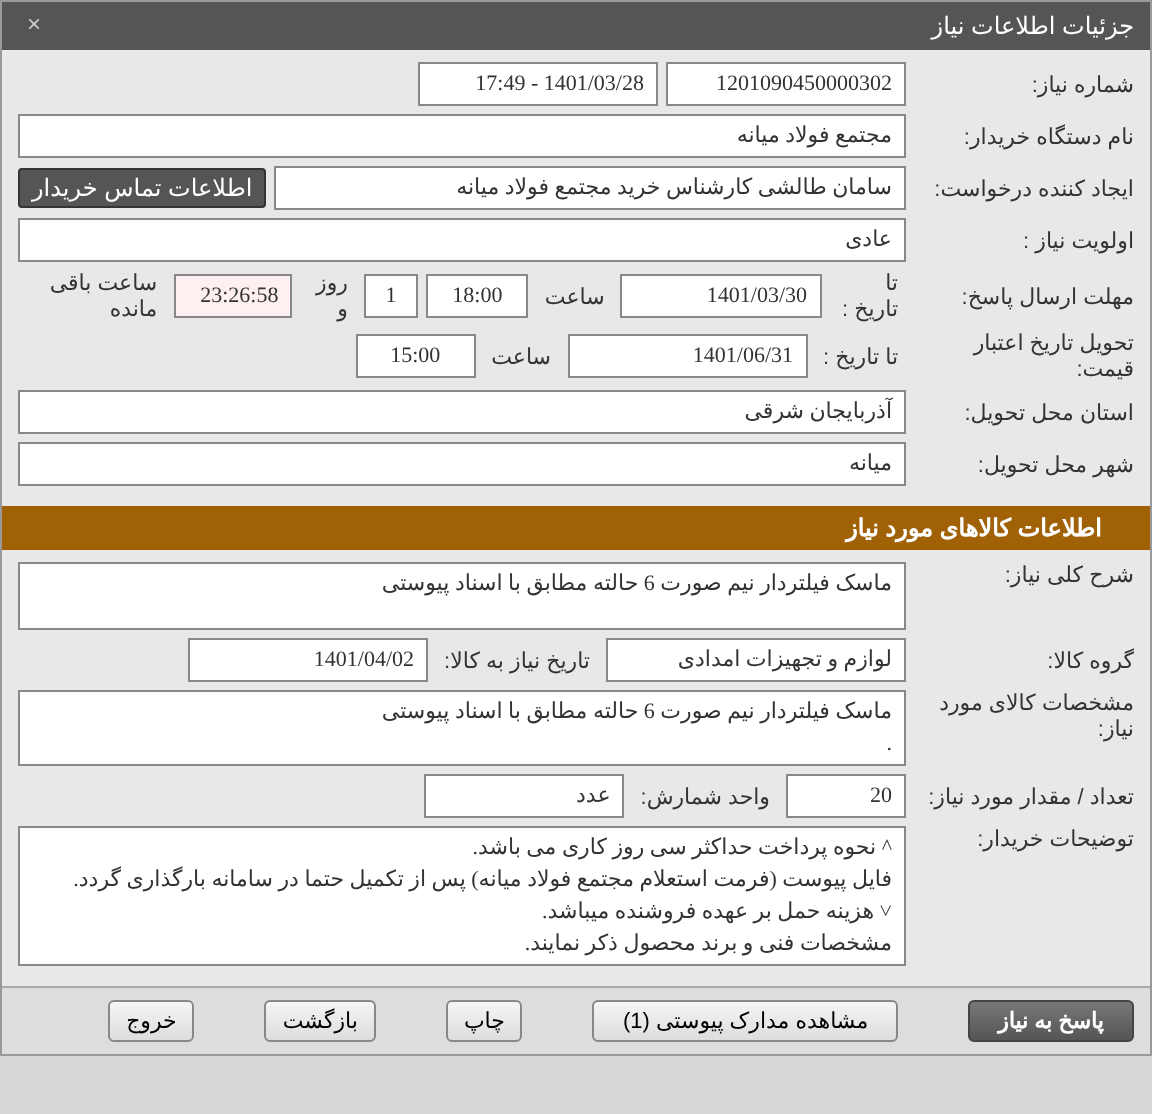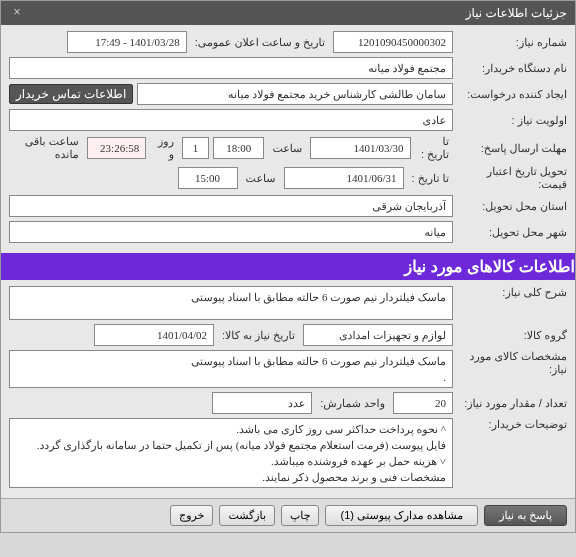--- a/index.html
+++ b/index.html
@@ -30,24 +30,24 @@
 }
 .titlebar .close {
   width: 16px;
   height: 16px;
   line-height: 14px;
   text-align: center;
   cursor: pointer;
   color: #ccc;
 }
 .section-header {
-  background: #6d28d9;
-  color: #fff;
-  padding: 4px 0;
-  font-size: 16px;
+  background: #a16207;
+  color: #fff;
+  padding: 4px 24px;
+  font-size: 12px;
   font-weight: bold;
 }
 .form {
   padding: 6px 8px;
 }
 .row {
   display: flex;
   align-items: center;
   margin-bottom: 4px;
   gap: 4px;
@@ -93,25 +93,27 @@
   border-top: 1px solid #aaa;
 }
 .btn {
   background: linear-gradient(#f5f5f5,#ddd);
   border: 1px solid #888;
   padding: 3px 14px;
   border-radius: 3px;
   cursor: pointer;
   font-family: inherit;
   font-size: 11px;
+  margin-left: 29px;
 }
 .btn.dark {
   background: linear-gradient(#777,#555);
   color: #fff;
   border-color: #444;
+  font-weight: bold;
 }
 .btn.small {
   padding: 2px 8px;
 }
 .contact-btn {
   background: #555;
   color: #fff;
   border: 1px solid #333;
   padding: 2px 6px;
   border-radius: 2px;
@@ -127,21 +129,20 @@
   <div class="titlebar">
     <span>جزئیات اطلاعات نیاز</span>
     <span class="close">×</span>
   </div>
 
   <div class="form">
 
     <div class="row">
       <span class="label">شماره نیاز:</span>
       <span class="field narrow">1201090450000302</span>
-      <span class="sublabel">تاریخ و ساعت اعلان عمومی:</span>
       <span class="field narrow">1401/03/28 - 17:49</span>
     </div>
 
     <div class="row">
       <span class="label">نام دستگاه خریدار:</span>
       <span class="field">مجتمع فولاد میانه</span>
     </div>
 
     <div class="row">
       <span class="label">ایجاد کننده درخواست:</span>

